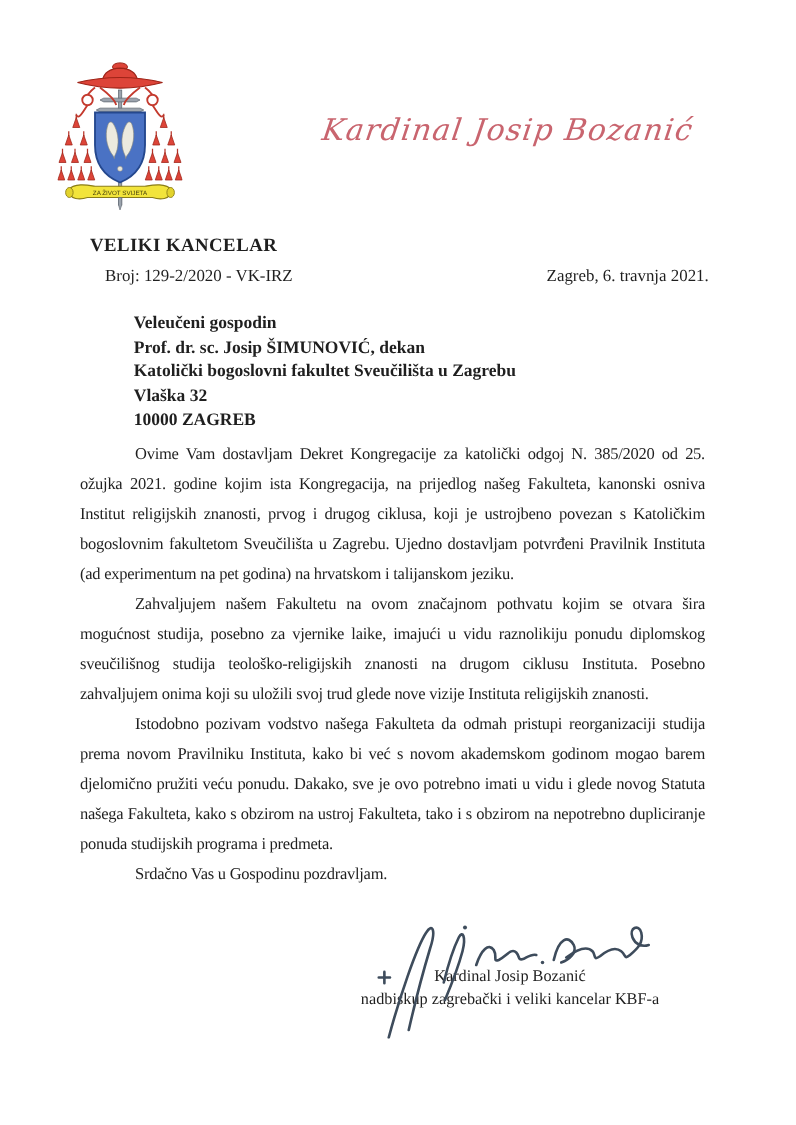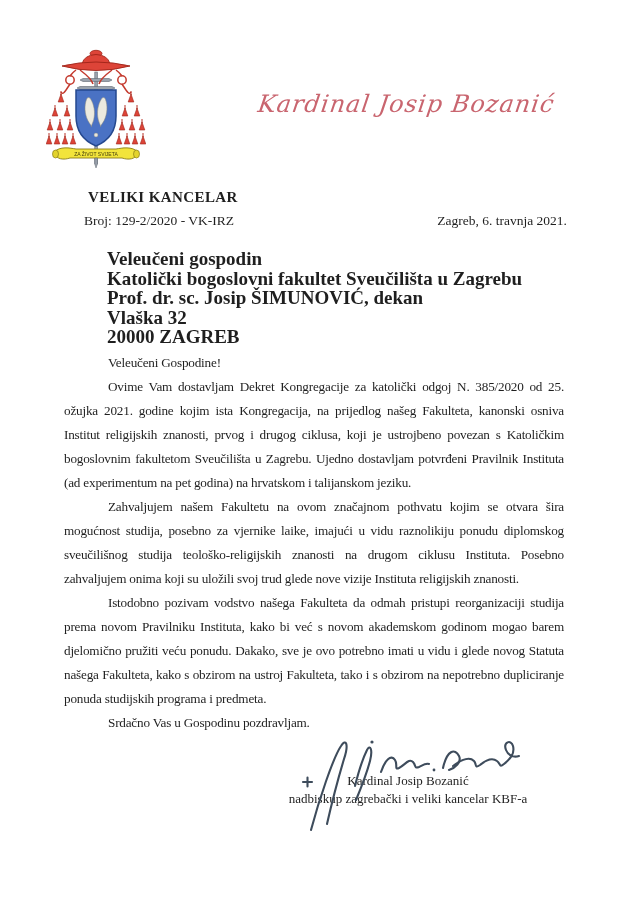--- a/index.html
+++ b/index.html
@@ -11,31 +11,31 @@
   
   .crest{position:absolute;left:46px;top:48px;width:100px;height:120px;}
   .script-title{
     position:absolute;left:258px;top:90px;width:260px;
     font-family:"DejaVu Serif", serif;font-style:italic;
     font-size:24px;letter-spacing:1px;transform:skewX(-8deg);
     white-space:nowrap;
   }
   
   .office-title{
-    position:absolute;left:88px;top:189px;
+    position:absolute;left:72px;top:189px;
     font-size:15px;font-weight:bold;letter-spacing:0.4px;
   }
   .ref-row{
     position:absolute;left:72px;top:213px;width:483px;
     display:flex;justify-content:space-between;font-size:13.5px;margin-left:12px;
   }
   
   .recipient{
     position:absolute;left:107px;top:249px;
-    font-size:19px;font-weight:bold;line-height:19.5px;
+    font-size:14px;font-weight:bold;line-height:19.5px;
   }
   
   .letter-body{
     position:absolute;left:64px;top:351px;width:500px;
     font-size:13.2px;line-height:24px;letter-spacing:-0.2px;
     text-align:justify;
   }
   .letter-body p{margin:0;text-indent:44px;}
   .letter-body .salutation{text-align:left;}
   .letter-body .closing{text-align:left;font-family:Liberation Serif, serif;}
@@ -128,28 +128,27 @@
   <div class="script-title" style="color:#c9656f;">Kardinal Josip Bozanić</div>
 
   <div class="office-title">VELIKI KANCELAR</div>
   <div class="ref-row">
     <span>Broj: 129-2/2020 - VK-IRZ</span>
     <span>Zagreb, 6. travnja 2021.</span>
   </div>
 
   <div class="recipient">
     <div>Veleučeni gospodin</div>
+    <div>Prof. dr. sc. Josip ŠIMUNOVIĆ, dekan</div>
     <div>Katolički bogoslovni fakultet Sveučilišta u Zagrebu</div>
-    <div>Prof. dr. sc. Josip ŠIMUNOVIĆ, dekan</div>
     <div>Vlaška 32</div>
-    <div>20000 ZAGREB</div>
+    <div>10000 ZAGREB</div>
   </div>
 
   <div class="letter-body">
-    <p class="salutation">Veleučeni Gospodine!</p>
     <p>Ovime Vam dostavljam Dekret Kongregacije za katolički odgoj N. 385/2020 od 25. ožujka 2021. godine kojim ista Kongregacija, na prijedlog našeg Fakulteta, kanonski osniva Institut religijskih znanosti, prvog i drugog ciklusa, koji je ustrojbeno povezan s Katoličkim bogoslovnim fakultetom Sveučilišta u Zagrebu. Ujedno dostavljam potvrđeni Pravilnik Instituta (ad experimentum na pet godina) na hrvatskom i talijanskom jeziku.</p>
     <p>Zahvaljujem našem Fakultetu na ovom značajnom pothvatu kojim se otvara šira mogućnost studija, posebno za vjernike laike, imajući u vidu raznolikiju ponudu diplomskog sveučilišnog studija teološko-religijskih znanosti na drugom ciklusu Instituta. Posebno zahvaljujem onima koji su uložili svoj trud glede nove vizije Instituta religijskih znanosti.</p>
     <p>Istodobno pozivam vodstvo našega Fakulteta da odmah pristupi reorganizaciji studija prema novom Pravilniku Instituta, kako bi već s novom akademskom godinom mogao barem djelomično pružiti veću ponudu. Dakako, sve je ovo potrebno imati u vidu i glede novog Statuta našega Fakulteta, kako s obzirom na ustroj Fakulteta, tako i s obzirom na nepotrebno dupliciranje ponuda studijskih programa i predmeta.</p>
     <p class="closing">Srdačno Vas u Gospodinu pozdravljam.</p>
   </div>
 
   <svg class="sig-scrawl" viewBox="0 0 235 95" aria-hidden="true">
     <g stroke="#3e4c5c" stroke-width="2.1" fill="none" stroke-linecap="round" stroke-linejoin="round">
       <path d="M10,46 h9 M14.5,41.5 v9"></path>
       <path d="M18,94 C26,64 40,22 48,10 C53,2 56,8 51,23 C45,43 39,66 34,88"></path>

